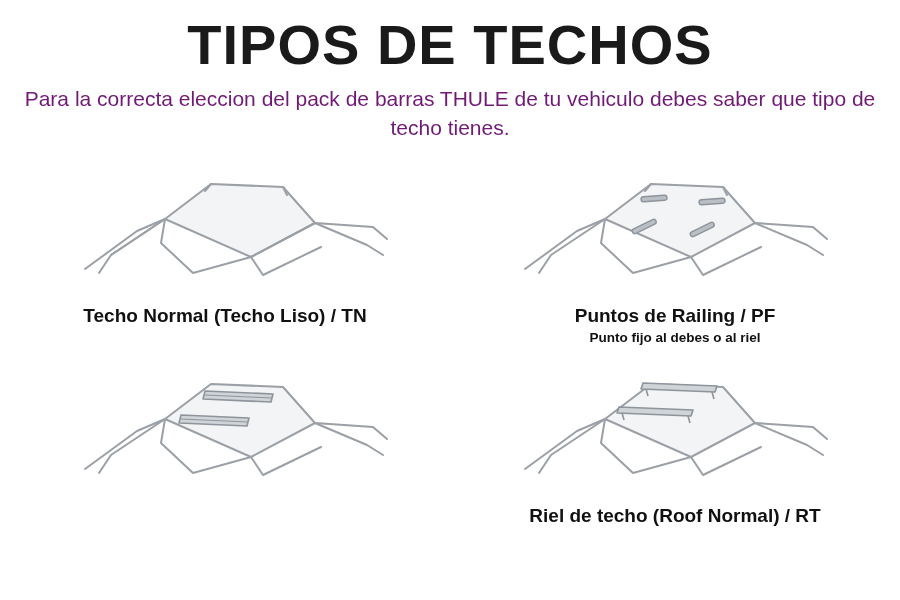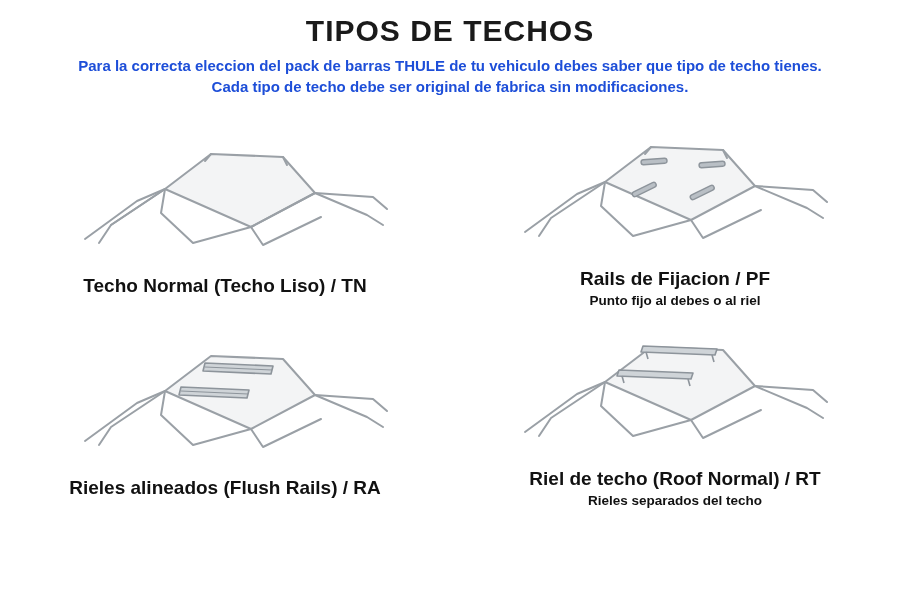--- a/index.html
+++ b/index.html
@@ -16,51 +16,51 @@
   }
   .page {
     position: relative;
     width: 900px;
     height: 600px;
     box-sizing: border-box;
     padding: 0;
   }
   .title {
     text-align: center;
-    font-size: 30px;
+    font-size: 56px;
     font-weight: bold;
     letter-spacing: 1px;
     margin: 14px 0 4px 0;
     line-height: 1.1;
   }
   .subtitle-block {
     text-align: center;
     margin-top: 8px;
   }
   .subtitle-line {
-    font-size: 15px;
-    font-weight: bold;
+    font-size: 21px;
+    font-weight: normal;
     line-height: 1.42;
-    color: #1d4ed8;
+    color: #701a75;
   }
   .grid {
     position: relative;
     margin-top: 18px;
     display: grid;
     grid-template-columns: 1fr 1fr;
     grid-template-rows: 200px 200px;
     column-gap: 0px;
     row-gap: 0px;
   }
   .cell {
     position: relative;
     display: flex;
     flex-direction: column;
     align-items: center;
-    justify-content: center;
+    justify-content: flex-start;
   }
   .art {
     width: 420px;
     height: 140px;
     position: relative;
   }
   .art svg {
     display: block;
     width: 100%;
     height: 100%;
@@ -84,21 +84,20 @@
 </style>
 </head>
 <body>
 
 <div class="page">
 
   <h1 class="title">TIPOS DE TECHOS</h1>
 
   <div class="subtitle-block">
     <div class="subtitle-line">Para la correcta eleccion del pack de barras THULE de tu vehiculo debes saber que tipo de techo tienes.</div>
-    <div class="subtitle-line">Cada tipo de techo debe ser original de fabrica sin modificaciones.</div>
   </div>
 
   <div class="grid">
 
     <div class="cell cell-tn">
       <div class="art">
         <svg viewBox="0 0 420 140" xmlns="http://www.w3.org/2000/svg">
           <g fill="none" stroke="#9aa0a6" stroke-width="2" stroke-linejoin="round" stroke-linecap="round">
 
             <path d="M150 58 L196 23 L268 26 L300 62 L236 96 Z" fill="#f3f4f5"></path>
@@ -141,21 +140,21 @@
           </g>
 
           <g fill="#b9bfc5" stroke="#8d949b" stroke-width="1.4">
             <rect x="176" y="35" width="26" height="5" rx="2.5" transform="rotate(-4 189 37)"></rect>
             <rect x="234" y="38" width="26" height="5" rx="2.5" transform="rotate(-4 247 40)"></rect>
             <rect x="166" y="63" width="26" height="5" rx="2.5" transform="rotate(-26 179 65)"></rect>
             <rect x="224" y="66" width="26" height="5" rx="2.5" transform="rotate(-26 237 68)"></rect>
           </g>
         </svg>
       </div>
-      <div class="cap-main">Rails de Fijacion / PF</div>
+      <div class="cap-main">Puntos de Railing / PF</div>
       <div class="cap-sub">Punto fijo al debes o al riel</div>
     </div>
 
     <div class="cell cell-ra">
       <div class="art">
         <svg viewBox="0 0 420 140" xmlns="http://www.w3.org/2000/svg">
           <g fill="none" stroke="#9aa0a6" stroke-width="2" stroke-linejoin="round" stroke-linecap="round">
             <path d="M150 58 L196 23 L268 26 L300 62 L236 96 Z" fill="#f3f4f5"></path>
             <path d="M150 58 L96 94 L84 112"></path>
             <path d="M150 58 L122 70 L70 108"></path>
@@ -168,21 +167,20 @@
           <g fill="#cfd4d8" stroke="#8d949b" stroke-width="1.6" stroke-linejoin="round">
             <path d="M190 30 L258 33 L256 41 L188 38 Z"></path>
             <path d="M166 54 L234 57 L232 65 L164 62 Z"></path>
           </g>
           <g stroke="#8d949b" stroke-width="1" fill="none">
             <path d="M190 34 L257 37"></path>
             <path d="M166 58 L233 61"></path>
           </g>
         </svg>
       </div>
-      <div class="cap-main">Rieles alineados (Flush Rails) / RA</div>
     </div>
 
     <div class="cell cell-rt">
       <div class="art">
         <svg viewBox="0 0 420 140" xmlns="http://www.w3.org/2000/svg">
           <g fill="none" stroke="#9aa0a6" stroke-width="2" stroke-linejoin="round" stroke-linecap="round">
             <path d="M140 58 L186 23 L258 26 L290 62 L226 96 Z" fill="#f3f4f5"></path>
             <path d="M140 58 L86 94 L74 112"></path>
             <path d="M140 58 L112 70 L60 108"></path>
             <path d="M290 62 L348 66 L362 78"></path>
@@ -197,17 +195,16 @@
           </g>
           <g stroke="#8d949b" stroke-width="1.6" fill="none">
             <path d="M181 28 L183 35"></path>
             <path d="M247 31 L249 38"></path>
             <path d="M157 52 L159 59"></path>
             <path d="M223 55 L225 62"></path>
           </g>
         </svg>
       </div>
       <div class="cap-main">Riel de techo (Roof Normal) / RT</div>
-      <div class="cap-sub">Rieles separados del techo</div>
     </div>
 
   </div>
 </div>
 
 </body></html>

